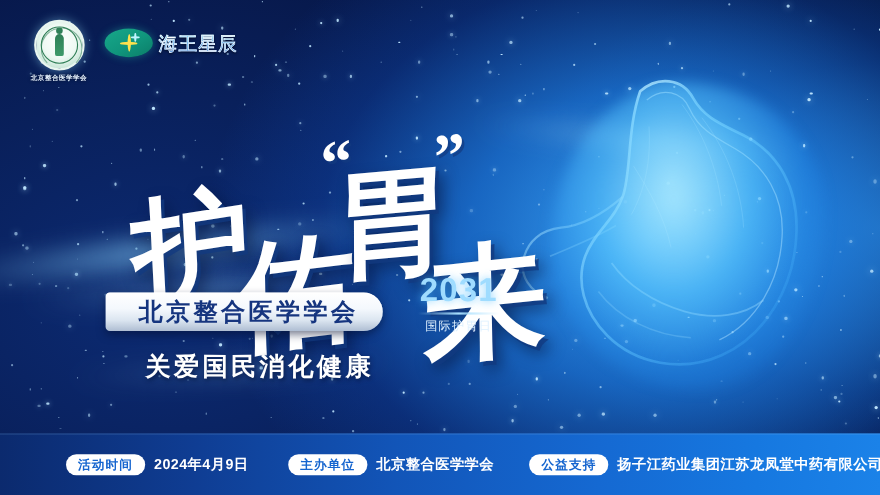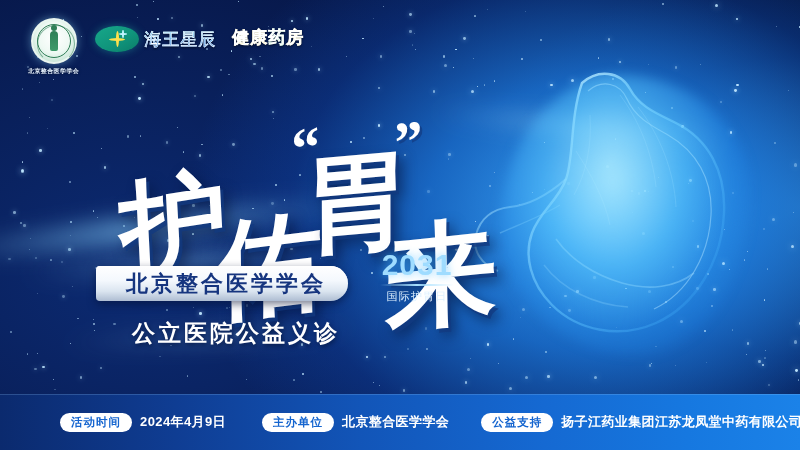--- a/index.html
+++ b/index.html
@@ -483,25 +483,20 @@
 
     <div class="logo l3">
       <div class="l3-oval">
         <div class="l3-star">
             <div class="l3-star2"></div>
           </div>
       </div>
       <div class="l3-name">海王星辰</div>
     </div>
 
-    <div class="logo l4">
-      <div class="l4-name">
-        <span>健康</span><span class="g">药</span><span>房</span>
-      </div>
-    </div>
   </div>
 
   <div class="title-wrap">
     <div class="cal c1">护</div>
     <div class="cal c2">佑</div>
     <div class="qm q1">“</div>
     <div class="cal c3">胃</div>
     <div class="qm q2">”</div>
     <div class="cal c4">来</div>
 
@@ -509,21 +504,21 @@
       <div class="year">2031</div>
       <div class="year-rule"></div>
       <div class="year-sub">国际护胃日</div>
     </div>
   </div>
 
   <div class="banner">
     <span>北京整合医学学会</span>
   </div>
 
-  <div class="subline">公立医院公益义诊</div>
+  <div class="subline">关爱国民消化健康</div>
 
   <div class="footbar">
     <div class="fgroup" style="margin-left:60px;">
       <span class="pill">活动时间</span>
       <span class="fval">2024年4月9日</span>
     </div>
     <div class="fgroup" style="margin-left:36px;">
       <span class="pill">主办单位</span>
       <span class="fval">北京整合医学学会</span>
     </div>

